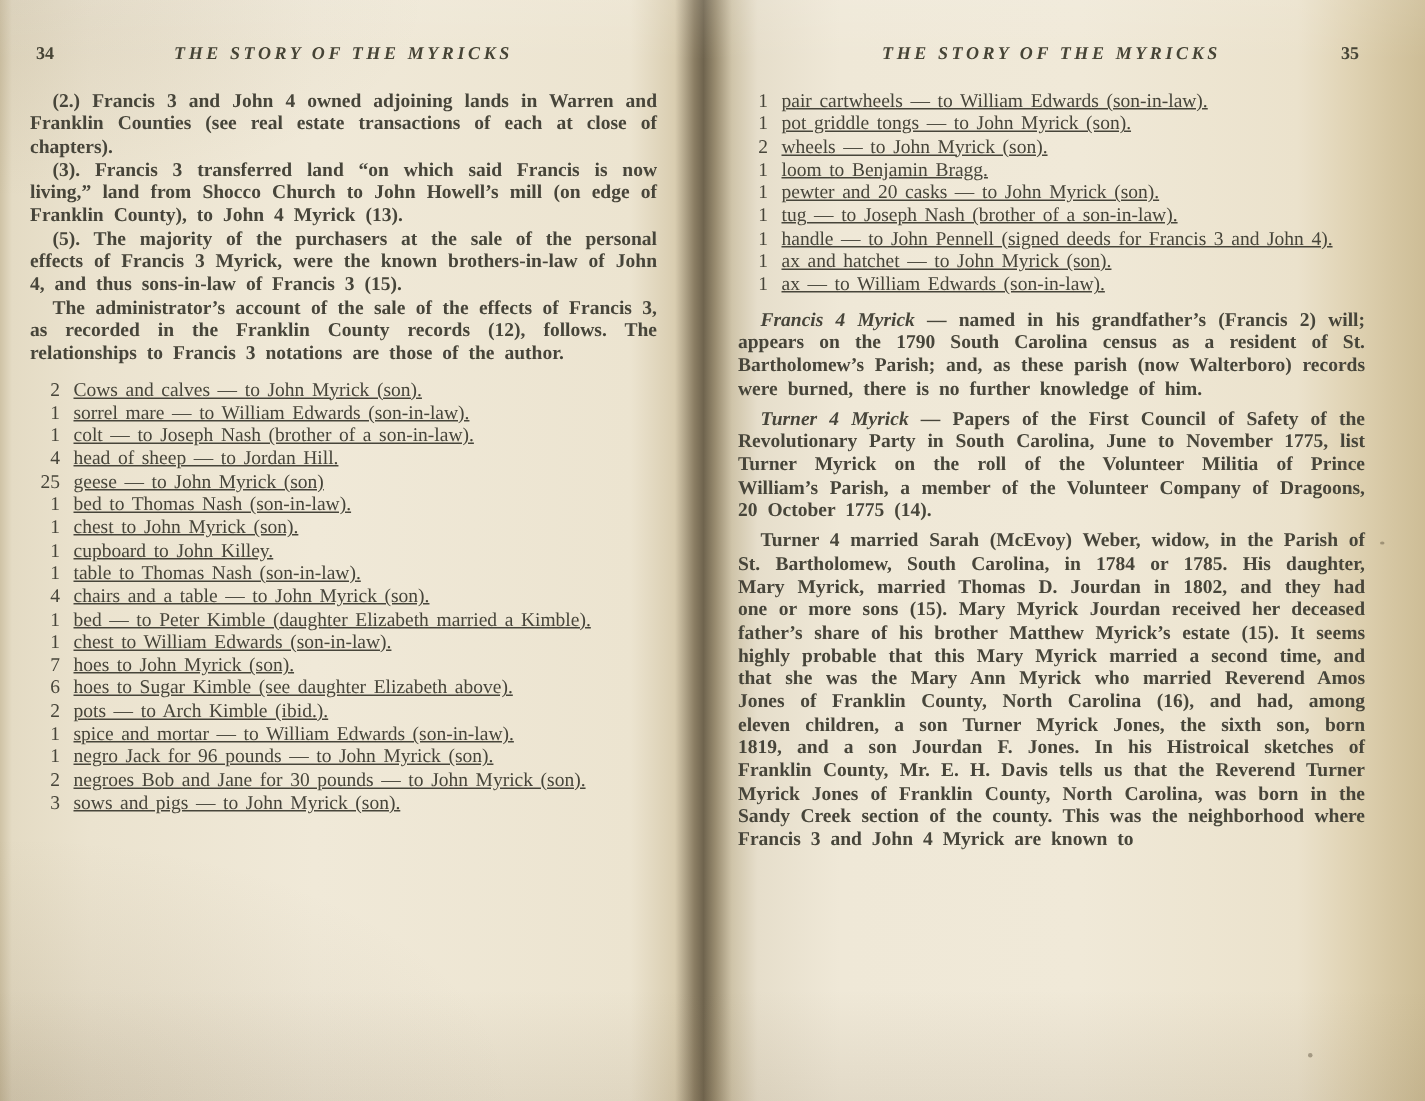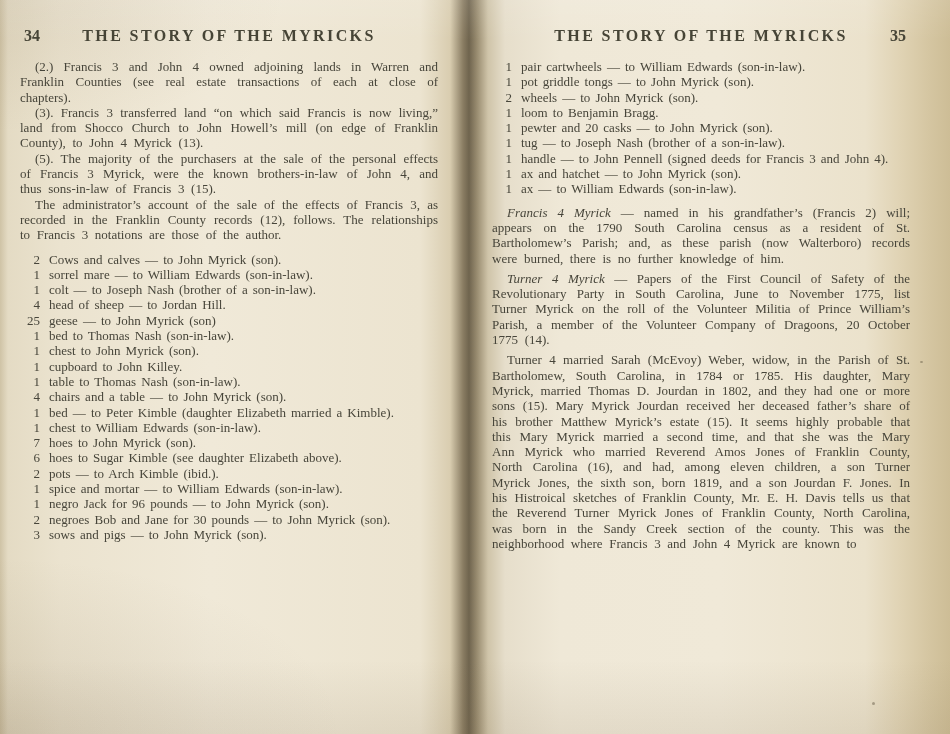--- a/index.html
+++ b/index.html
@@ -23,37 +23,38 @@
   .speck{position:absolute;border-radius:50%;background:rgba(90,80,60,0.45);}
   .page{
     position:absolute;top:28px;width:418px;
     color:#47453a;
     font-size:13px;line-height:15.3px;
   }
   .page-left{left:20px;}
   .page-right{left:492px;}
   .page-header{
     position:relative;height:18px;margin-bottom:13px;
-    font-size:16px;font-weight:bold;color:#464436;
+    font-size:12px;font-weight:bold;color:#464436;
   }
   .running-title{
     position:absolute;left:0;right:0;text-align:center;
     letter-spacing:2.4px;
+    font-style:italic;
   }
   .page-num{position:absolute;top:0;letter-spacing:0;}
   .page-left .page-num{left:4px;}
   .page-right .page-num{right:4px;}
   .flow p{margin:0;text-align:justify;word-spacing:0.26em;}
-  .flow p.indent{text-indent:15px;}
+  .flow p.indent{text-indent:15px;font-weight:bold;}
   .flow p.gap{margin-top:5px;}
   .flow p i{font-style:italic;}
   .sale-list{margin-top:9px;margin-bottom:8px;}
   .sale-item{display:flex;word-spacing:0.14em;}
   .sale-item .qty{flex:none;width:20px;text-align:right;}
-  .sale-item .itext{flex:1;margin-left:9px;text-align:left;}
+  .sale-item .itext{flex:1;margin-left:9px;text-align:left;text-decoration:underline;}
 </style>
 </head>
 <body>
 
 <div class="spread">
 
   <div class="page page-left">
     <div class="page-header">
       <span class="page-num">34</span>
       <span class="running-title">THE STORY OF THE MYRICKS</span>

